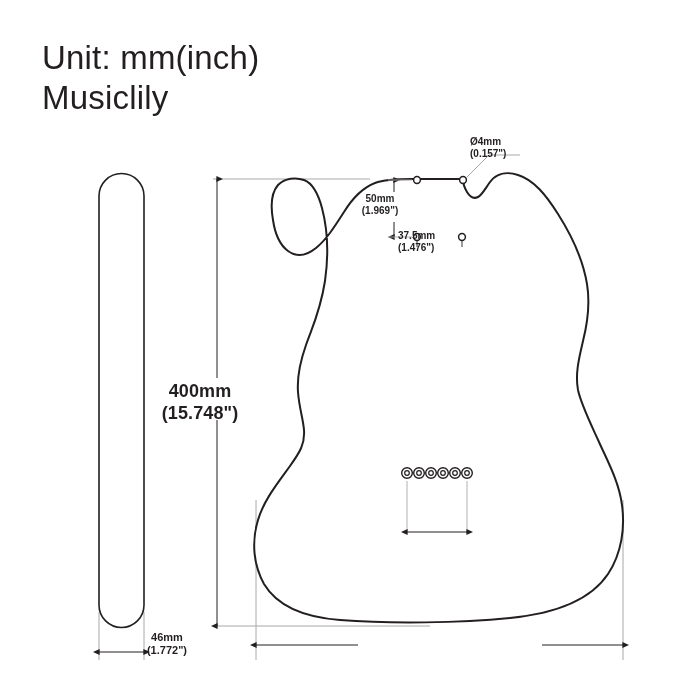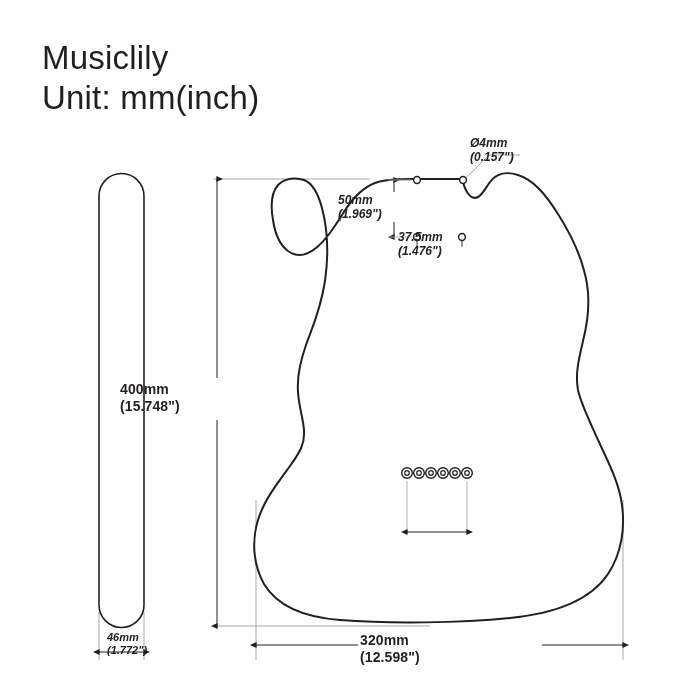--- a/index.html
+++ b/index.html
@@ -31,34 +31,35 @@
     font-size: 33px;
     font-weight: 400;
     color: #231f20;
     letter-spacing: 0.2px;
     white-space: nowrap;
   }
   .title-block div { display: block; }
 
   .dim-label {
     position: absolute;
+    text-align: center;
     color: #231f20;
     white-space: nowrap;
     line-height: 1.2;
   }
   .dim-label .l1, .dim-label .l2 { display: block; }
 
-  .dim-major { font-size: 14px; font-weight: bold; letter-spacing: 0.1px; }
+  .dim-major { font-size: 18px; font-weight: bold; letter-spacing: 0.1px; }
   .dim-minor { font-size: 11px; font-weight: bold; letter-spacing: 0px; }
-  .dim-small { font-size: 12px; font-weight: bold; font-style: italic; }
+  .dim-small { font-size: 10px; font-weight: bold; }
 
   
   #label-400 { left: 120px; top: 381px; width: 160px; }
   #label-320 { left: 360px; top: 632px; width: 180px; }
-  #label-46  { left: 107px; top: 631px; width: 120px; font-style: italic; }
+  #label-46  { left: 107px; top: 631px; width: 120px; }
   #label-50  { left: 338px; top: 193px; width: 84px; }
   #label-375 { left: 398px; top: 230px; width: 104px; text-align: left; }
   #label-55  { left: 392px; top: 525px; width: 88px; }
   #label-d4  { left: 470px; top: 136px; width: 90px; text-align: left; }
 </style>
 </head>
 <body>
 
 <div id="page">
 
@@ -193,33 +194,29 @@
       <line x1="467" y1="481" x2="467" y2="532" stroke="#a8a8a8" stroke-width="0.9"></line>
       <line x1="407" y1="532" x2="467" y2="532" stroke="#231f20" stroke-width="1" marker-start="url(#arrLeft)" marker-end="url(#arrRight)"></line>
     </g>
 
     <g>
       <path d="M 466,178 L 489,155 L 520,155" stroke="#a8a8a8" stroke-width="1" fill="none"></path>
     </g>
   </svg>
 
   <div class="title-block">
+    <div>Unit: mm(inch)</div>
     <div>Musiclily</div>
-    <div>Unit: mm(inch)</div>
   </div>
 
   <div class="dim-label dim-major" id="label-400">
     <span class="l1">400mm</span>
     <span class="l2">(15.748")</span>
   </div>
 
-  <div class="dim-label dim-major" id="label-320">
-    <span class="l1">320mm</span>
-    <span class="l2">(12.598")</span>
-  </div>
 
   <div class="dim-label dim-minor" id="label-46">
     <span class="l1">46mm</span>
     <span class="l2">(1.772")</span>
   </div>
 
   <div class="dim-label dim-small" id="label-50">
     <span class="l1">50mm</span>
     <span class="l2">(1.969")</span>
   </div>

